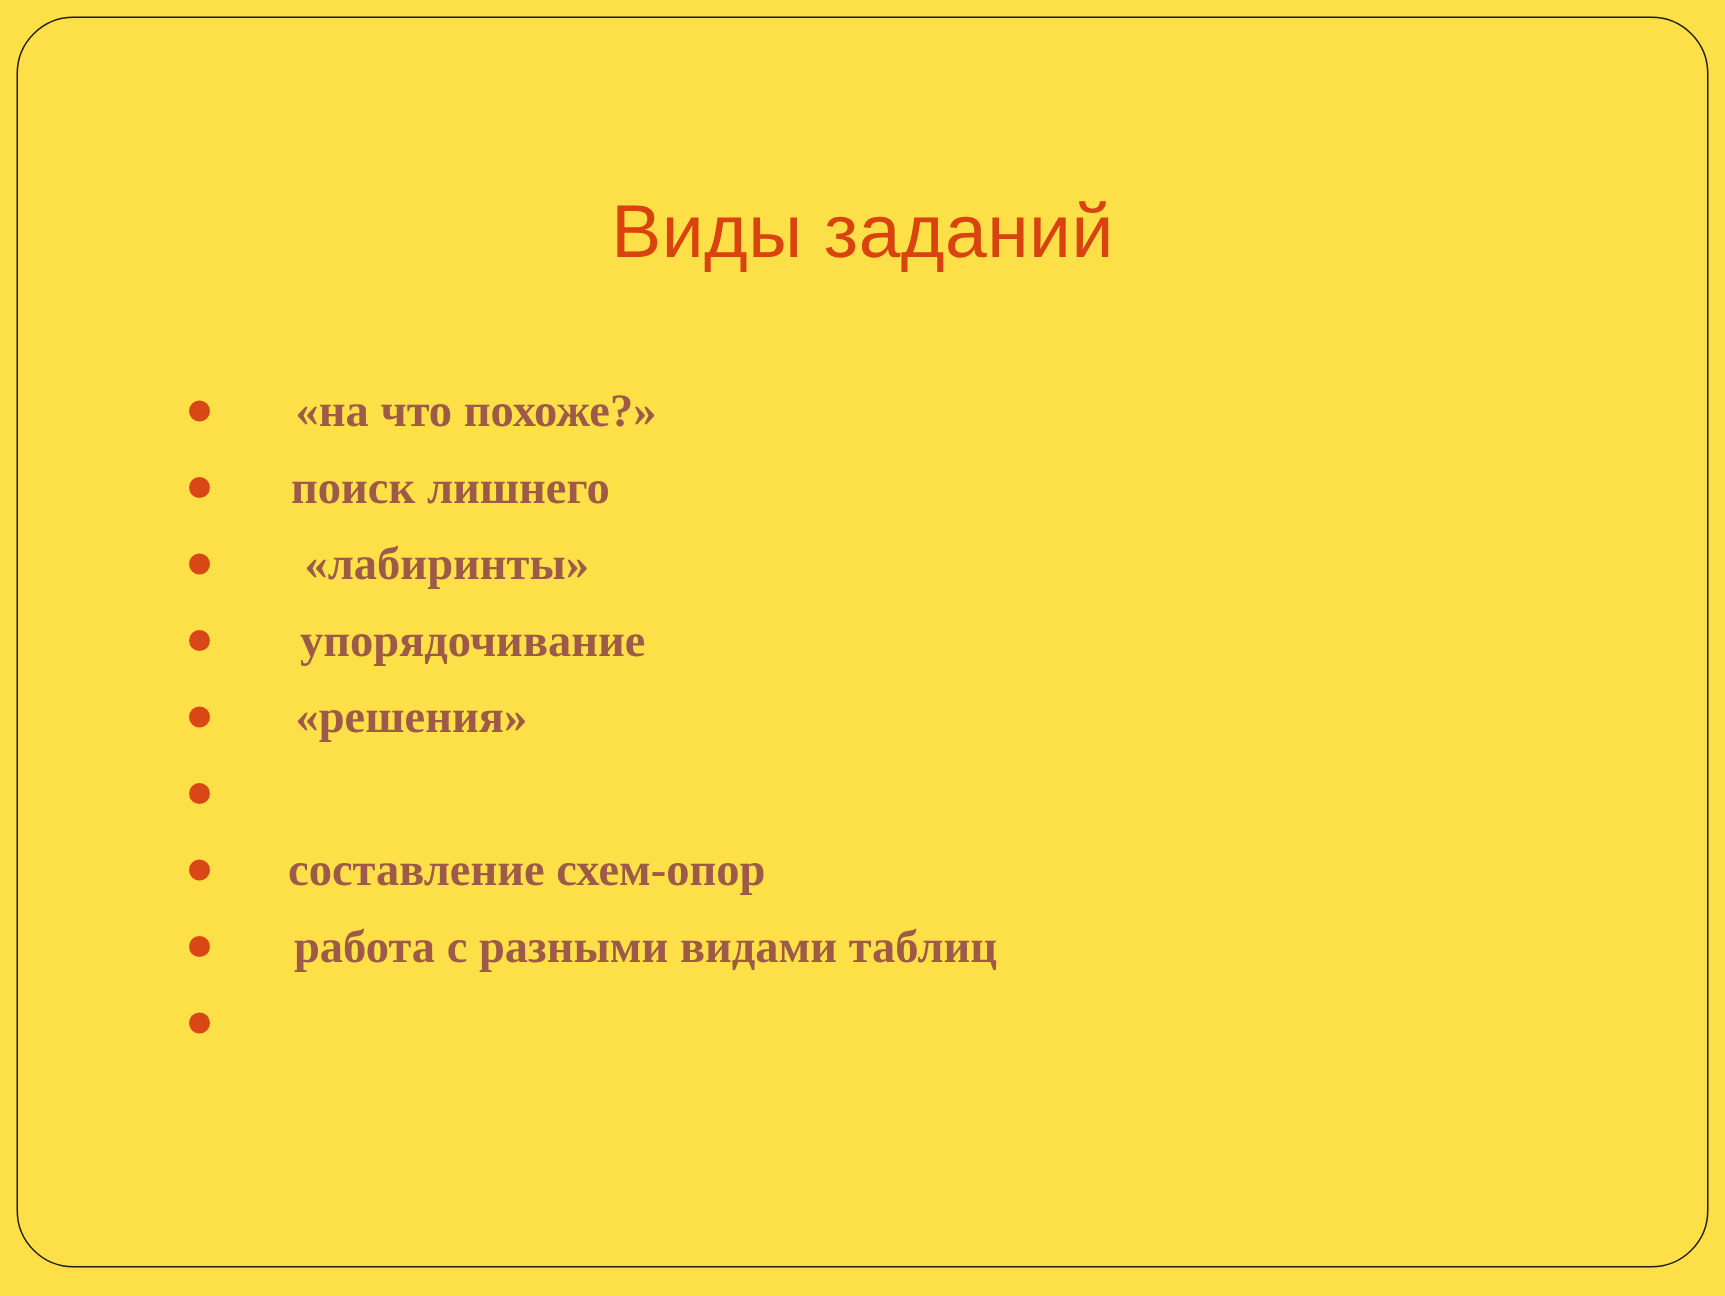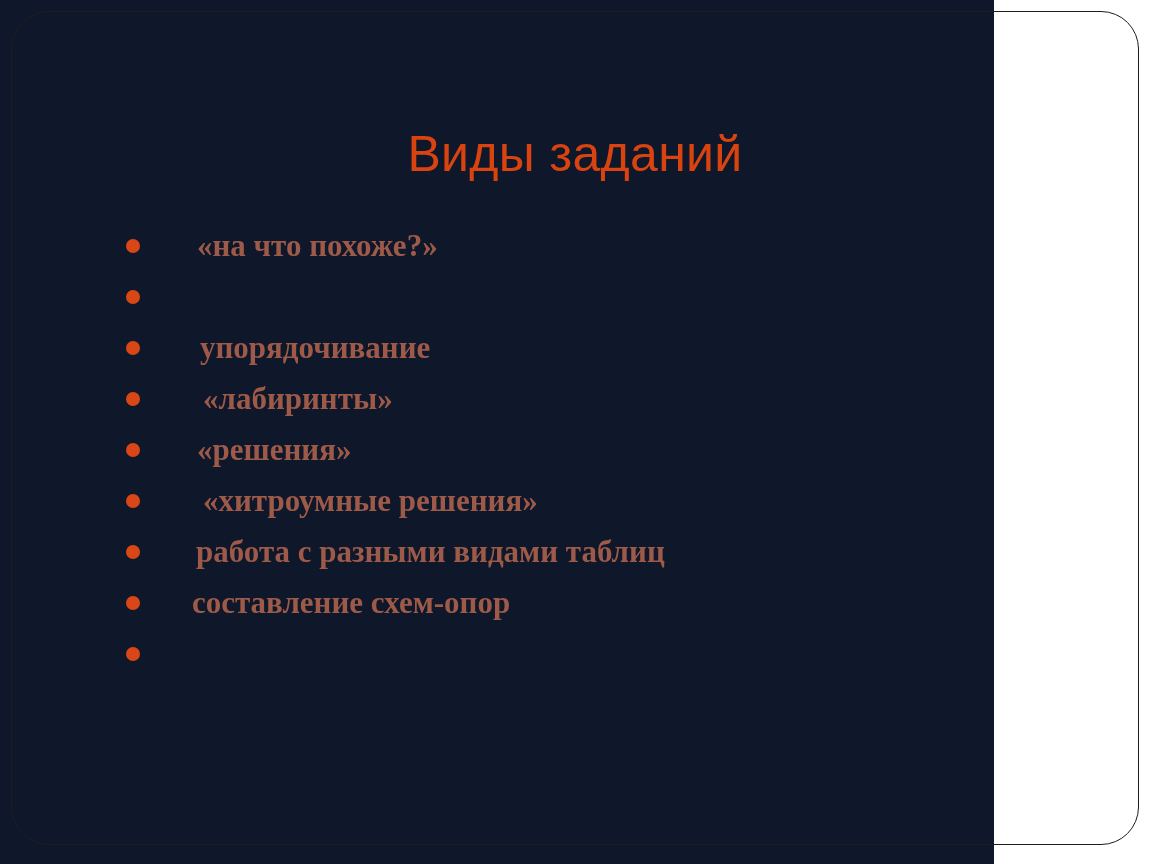--- a/index.html
+++ b/index.html
@@ -10,23 +10,23 @@
   }
   body {
     width: 1150px;
     height: 864px;
     overflow: hidden;
     font-family: "Liberation Sans", sans-serif;
   }
 
   .slide {
     position: relative;
-    width: 994px;
+    width: 1150px;
     height: 864px;
-    background: #0f172a;
+    background: #fde047;
     box-sizing: border-box;
   }
 
   
   .slide-frame {
     position: absolute;
     left: 11px;
     top: 11px;
     width: 1128px;
     height: 834px;
@@ -47,21 +47,21 @@
     font-weight: 400;
     letter-spacing: 0.3px;
     color: #d8430f;
     line-height: 1.05;
     white-space: nowrap;
   }
 
   .bullet-list {
     position: absolute;
     left: 0;
-    top: 220px;
+    top: 248px;
     width: 1150px;
     margin: 0;
     padding: 0;
     list-style: none;
   }
 
   .bullet-item {
     position: relative;
     height: 51px;
     display: flex;
@@ -110,50 +110,50 @@
 
   <ul class="bullet-list">
 
     <li class="bullet-item indent-a">
       <span class="bullet-dot"></span>
       <span class="bullet-text">«на что похоже?»</span>
     </li>
 
     <li class="bullet-item indent-b">
       <span class="bullet-dot"></span>
+      <span class="bullet-text">поиск лишнего</span>
+    </li>
+
+    <li class="bullet-item indent-c">
+      <span class="bullet-dot"></span>
+      <span class="bullet-text">«лабиринты»</span>
     </li>
 
     <li class="bullet-item indent-d">
       <span class="bullet-dot"></span>
       <span class="bullet-text">упорядочивание</span>
-    </li>
-
-    <li class="bullet-item indent-c">
-      <span class="bullet-dot"></span>
-      <span class="bullet-text">«лабиринты»</span>
     </li>
 
     <li class="bullet-item indent-a">
       <span class="bullet-dot"></span>
       <span class="bullet-text">«решения»</span>
     </li>
 
     <li class="bullet-item indent-c">
       <span class="bullet-dot"></span>
-      <span class="bullet-text">«хитроумные решения»</span>
+    </li>
+
+    <li class="bullet-item indent-e">
+      <span class="bullet-dot"></span>
+      <span class="bullet-text">составление схем-опор</span>
     </li>
 
     <li class="bullet-item indent-f">
       <span class="bullet-dot"></span>
       <span class="bullet-text">работа с разными видами таблиц</span>
-    </li>
-
-    <li class="bullet-item indent-e">
-      <span class="bullet-dot"></span>
-      <span class="bullet-text">составление схем-опор</span>
     </li>
 
     <li class="bullet-item indent-g">
       <span class="bullet-dot"></span>
     </li>
 
   </ul>
 
 </div>
 

